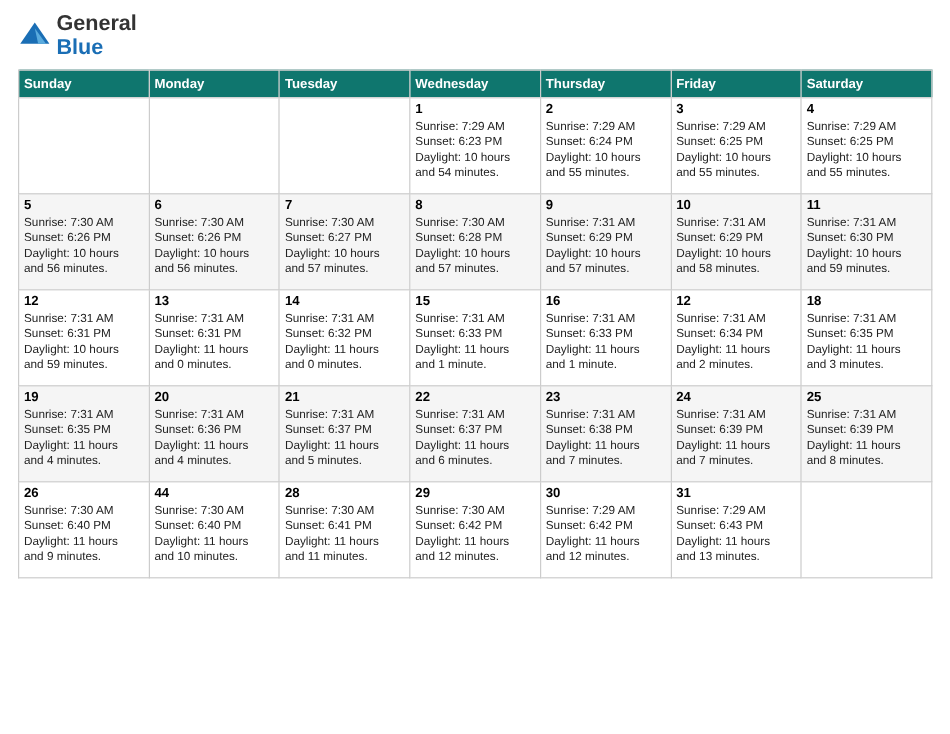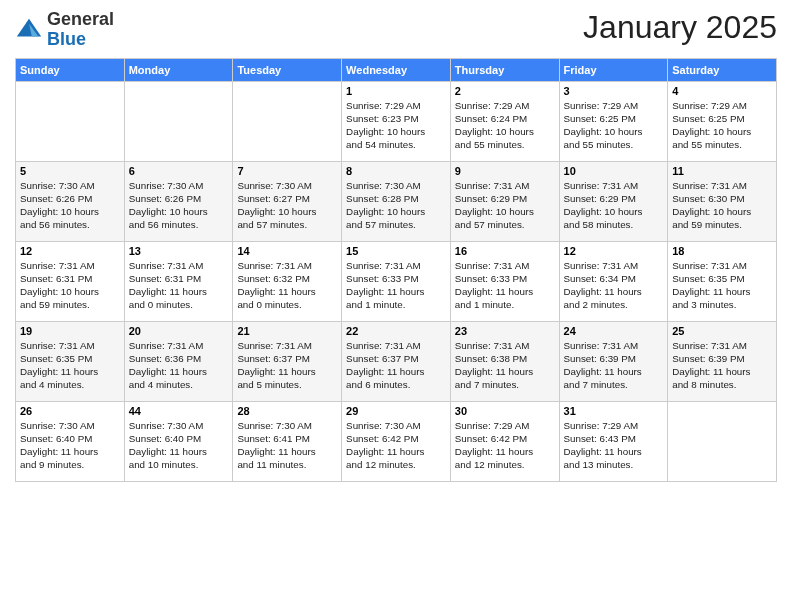--- a/index.html
+++ b/index.html
@@ -50,21 +50,21 @@
     .location {
       font-size: 14px;
       color: #444;
     }
     .calendar {
       width: 100%;
       border-collapse: collapse;
       font-size: 10.5px;
     }
     .calendar th {
-      background: #3b82f6;
+      background: #0f766e;
       color: #fff;
       padding: 5px 4px;
       text-align: left;
       font-weight: bold;
       font-size: 11px;
       border: 1px solid #ccc;
     }
     .calendar td {
       border: 1px solid #ccc;
       vertical-align: top;
@@ -98,21 +98,20 @@
       <svg class="logo-icon" viewBox="0 0 30 30">
         <polygon points="15,3 28,22 2,22" fill="#1a6eb5"></polygon>
         <polygon points="15,8 25,22 18,22" fill="#5aabde"></polygon>
       </svg>
       <div class="logo-text">
         <span class="logo-general">General</span><br>
         <span class="logo-blue">Blue</span>
       </div>
     </div>
     <div class="title-block">
-      <div class="month-title">January 2025</div>
     </div>
   </div>
 
   <table class="calendar">
     <thead>
       <tr>
         <th>Sunday</th>
         <th>Monday</th>
         <th>Tuesday</th>
         <th>Wednesday</th>

